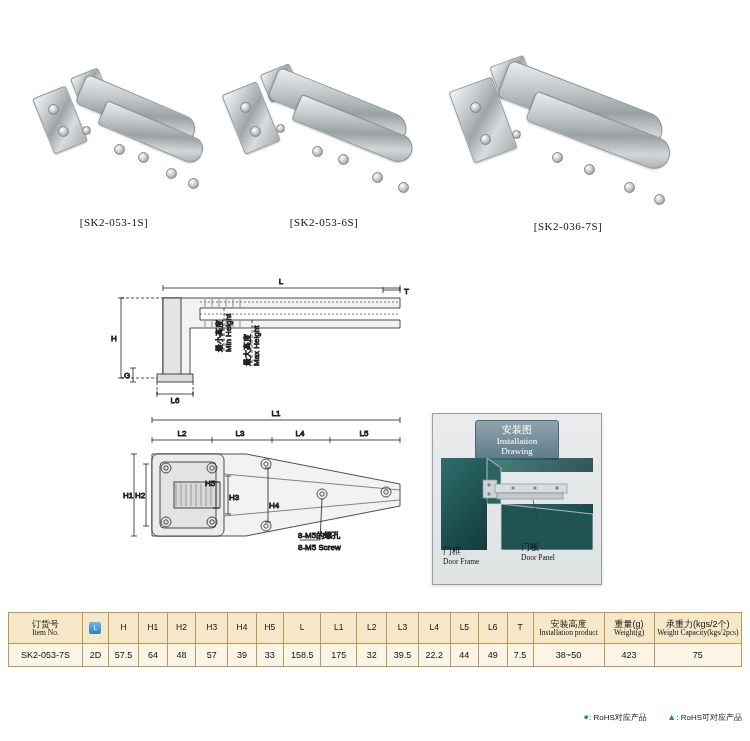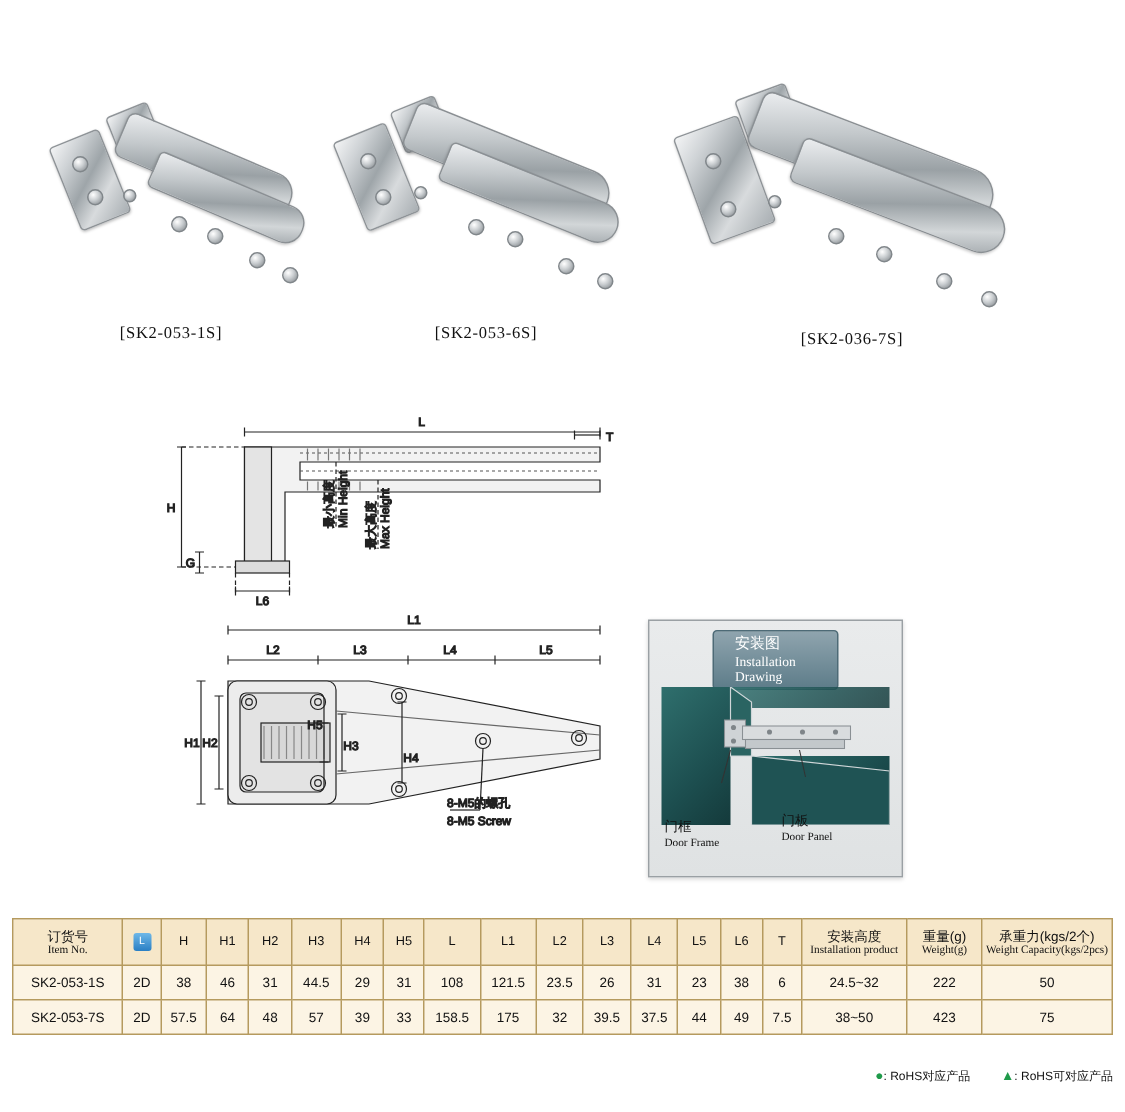--- a/index.html
+++ b/index.html
@@ -52,21 +52,21 @@
   .install{
     position:absolute;left:432px;top:413px;width:168px;height:170px;
     border:1px solid #9aa0a4;
     background:linear-gradient(180deg,#e9ebec 0%,#dfe2e3 100%);
     box-shadow:0 1px 3px rgba(0,0,0,.18);
   }
   .install-title{
     position:absolute;left:50%;transform:translateX(-50%);top:6px;
     background:linear-gradient(180deg,#8fa4ae 0%,#5d7c89 100%);
     color:#fff;border:1px solid #4d6a76;border-radius:3px;
-    padding:3px 14px;line-height:1.15;
+    padding:3px 14px;text-align:center;line-height:1.15;
   }
   .install-title .cn{font-size:10px;display:block;}
   .install-title .en{font-size:9px;display:block;font-family:"Liberation Serif",serif;}
   .install-art{position:absolute;left:8px;top:44px;width:152px;height:92px;}
   .teal{
     position:absolute;background:linear-gradient(135deg,#2f6f6d 0%,#1d4f50 60%,#143a3b 100%);
   }
   .door-label{
     position:absolute;font-size:8px;line-height:1.25;color:#111;
   }
@@ -361,54 +361,33 @@
             <span class="en">Weight(g)</span>
           </th>
           <th style="width:92px;">
             <span class="cn">承重力(kgs/2个)</span>
             <span class="en">Weight Capacity(kgs/2pcs)</span>
           </th>
         </tr>
       </thead>
       <tbody>
         <tr class="odd">
-          <td>SK2-053-1S</td>
-          <td>2D</td>
-          <td>38</td>
-          <td>46</td>
-          <td>31</td>
-          <td>44.5</td>
-          <td>29</td>
-          <td>31</td>
-          <td>108</td>
-          <td>121.5</td>
-          <td>23.5</td>
-          <td>26</td>
-          <td>31</td>
-          <td>23</td>
-          <td>38</td>
-          <td>6</td>
-          <td>24.5~32</td>
-          <td>222</td>
-          <td>50</td>
-        </tr>
-        <tr class="odd">
           <td>SK2-053-7S</td>
           <td>2D</td>
           <td>57.5</td>
           <td>64</td>
           <td>48</td>
           <td>57</td>
           <td>39</td>
           <td>33</td>
           <td>158.5</td>
           <td>175</td>
           <td>32</td>
           <td>39.5</td>
-          <td>37.5</td>
+          <td>22.2</td>
           <td>44</td>
           <td>49</td>
           <td>7.5</td>
           <td>38~50</td>
           <td>423</td>
           <td>75</td>
         </tr>
       </tbody>
     </table>
   </div>

